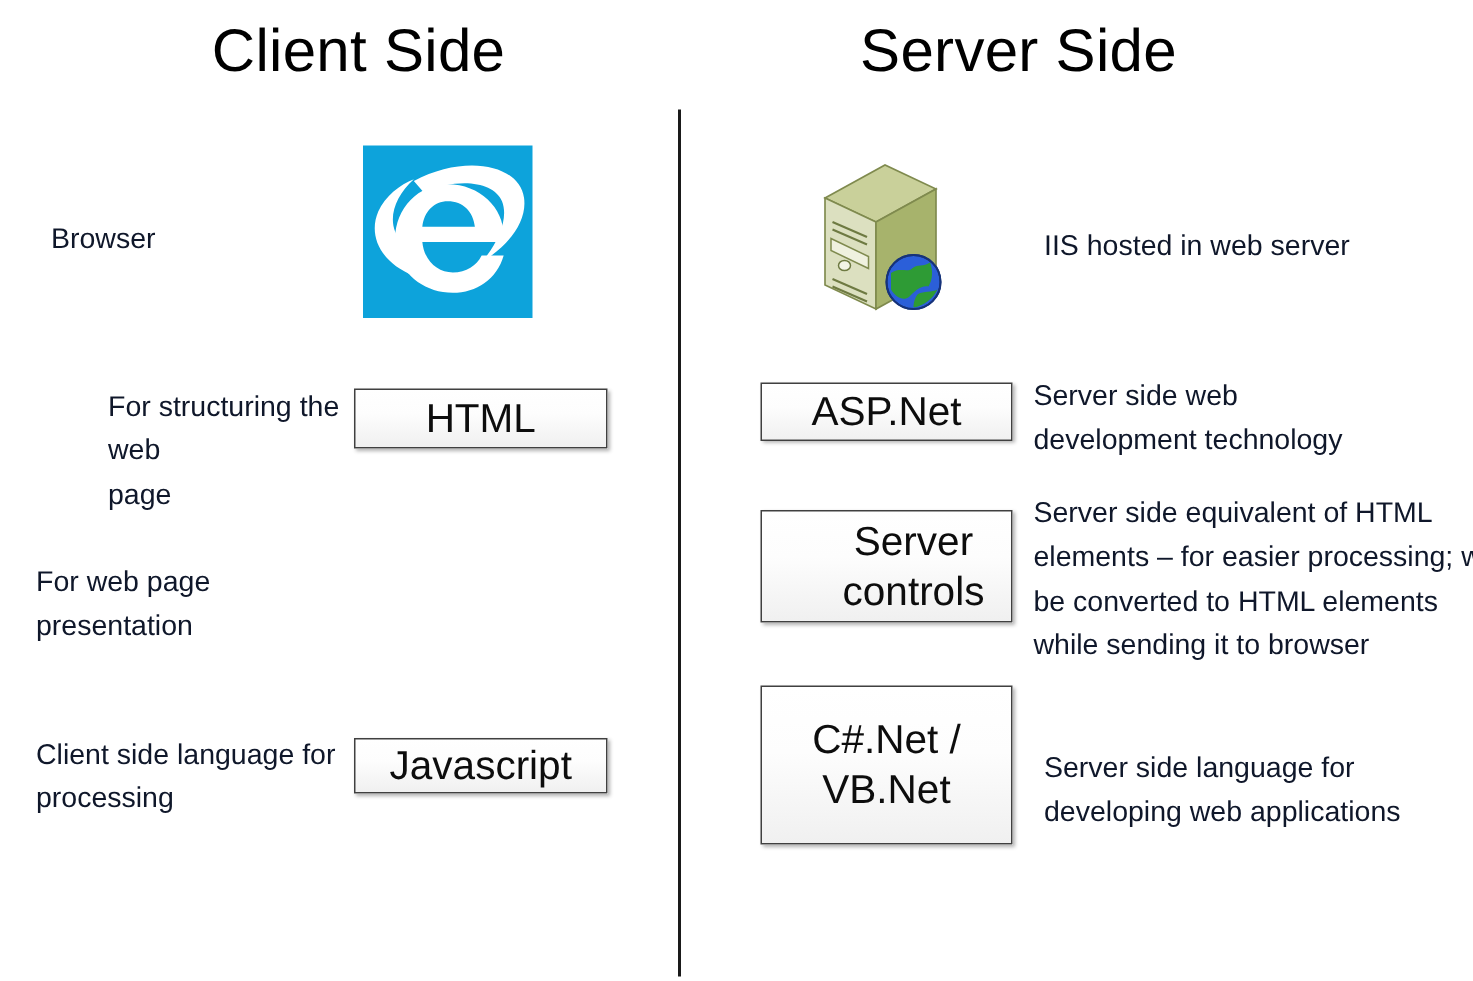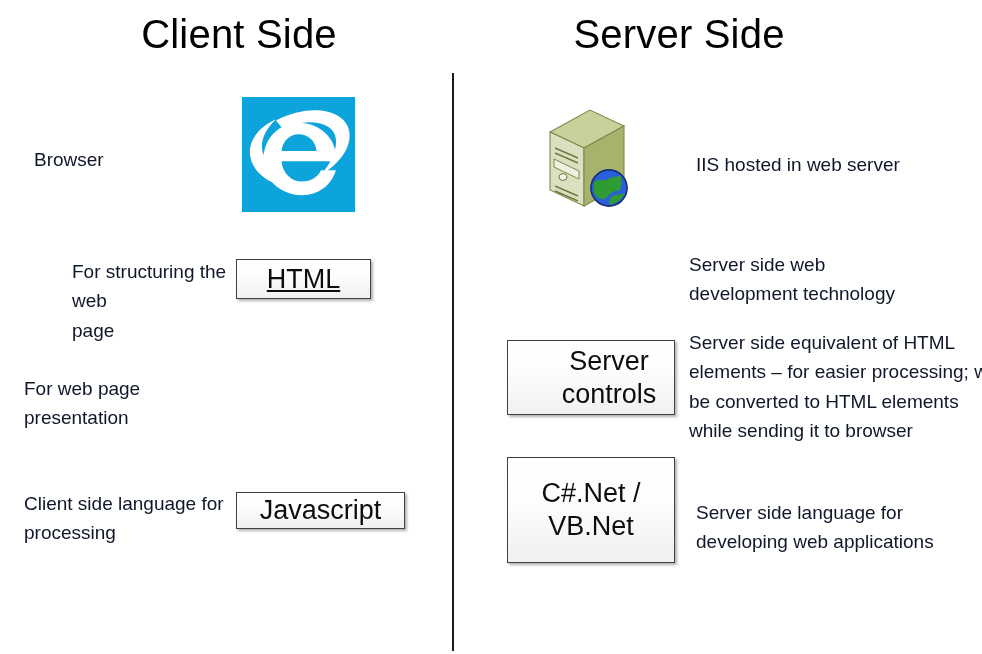--- a/index.html
+++ b/index.html
@@ -116,21 +116,21 @@
                C36 67, 44 74, 53 74 C61 74, 67 70, 70 64 L83 64
                C79 78, 67 86, 53 86 C34 86, 19 72, 19 54
                C19 36, 33 22, 50 22 Z
                M50 32 C42 32, 36 38, 35 47 L66 47 C65 38, 59 32, 50 32 Z" fill="#ffffff"></path>
     </svg>
   </div>
 
   <div class="caption" style="left: 0px; top: 257px; width: 190px; white-space: pre-line; padding-left: 48px;">For structuring the web
 page</div>
 
-  <div class="tech-box" style="left: 212px; top: 259px; width: 135px; height: 40px; white-space: pre-line; text-decoration: underline;">HTML</div>
+  <div class="tech-box" style="left: 212px; top: 259px; width: 169px; height: 40px; white-space: pre-line;">HTML</div>
 
   <div class="caption" style="left: 0px; top: 374px; width: 190px; white-space: pre-line;">For web page
 presentation</div>
 
 
   <div class="caption" style="left: 0px; top: 489px; width: 210px; white-space: pre-line;">Client side language for
 processing</div>
 
   <div class="tech-box" style="left: 212px; top: 492px; width: 169px; height: 37px; white-space: pre-line;">Javascript</div>
 
@@ -162,20 +162,21 @@
                C80 74, 80 80, 77 85 C72 84, 68 88, 64 92
                C60 95, 55 92, 52 87 Z" fill="#2E9B35"></path>
       <path d="M70 90 C74 88, 79 89, 83 87 C80 93, 74 98, 67 99
                C67 96, 68 92, 70 90 Z" fill="#2E9B35"></path>
       <ellipse cx="67" cy="82" rx="18" ry="18" fill="none" stroke="#16337A" stroke-width="1.3"></ellipse>
     </svg>
   </div>
 
   <div class="caption" style="left: 672px; top: 150px; width: 310px; white-space: pre-line;">IIS hosted in web server</div>
 
+  <div class="tech-box" style="left: 483px; top: 255px; width: 168px; height: 39px; white-space: pre-line;">ASP.Net</div>
 
   <div class="caption" style="left: 665px; top: 250px; width: 316px; white-space: pre-line;">Server side web
 development technology</div>
 
   <div class="tech-box" style="left: 483px; top: 340px; width: 168px; height: 75px; white-space: pre-line; padding-left: 36px;">Server
 controls</div>
 
   <div class="caption" style="left: 665px; top: 328px; width: 316px; white-space: pre-line;">Server side equivalent of HTML
 elements – for easier processing; will
 be converted to HTML elements

